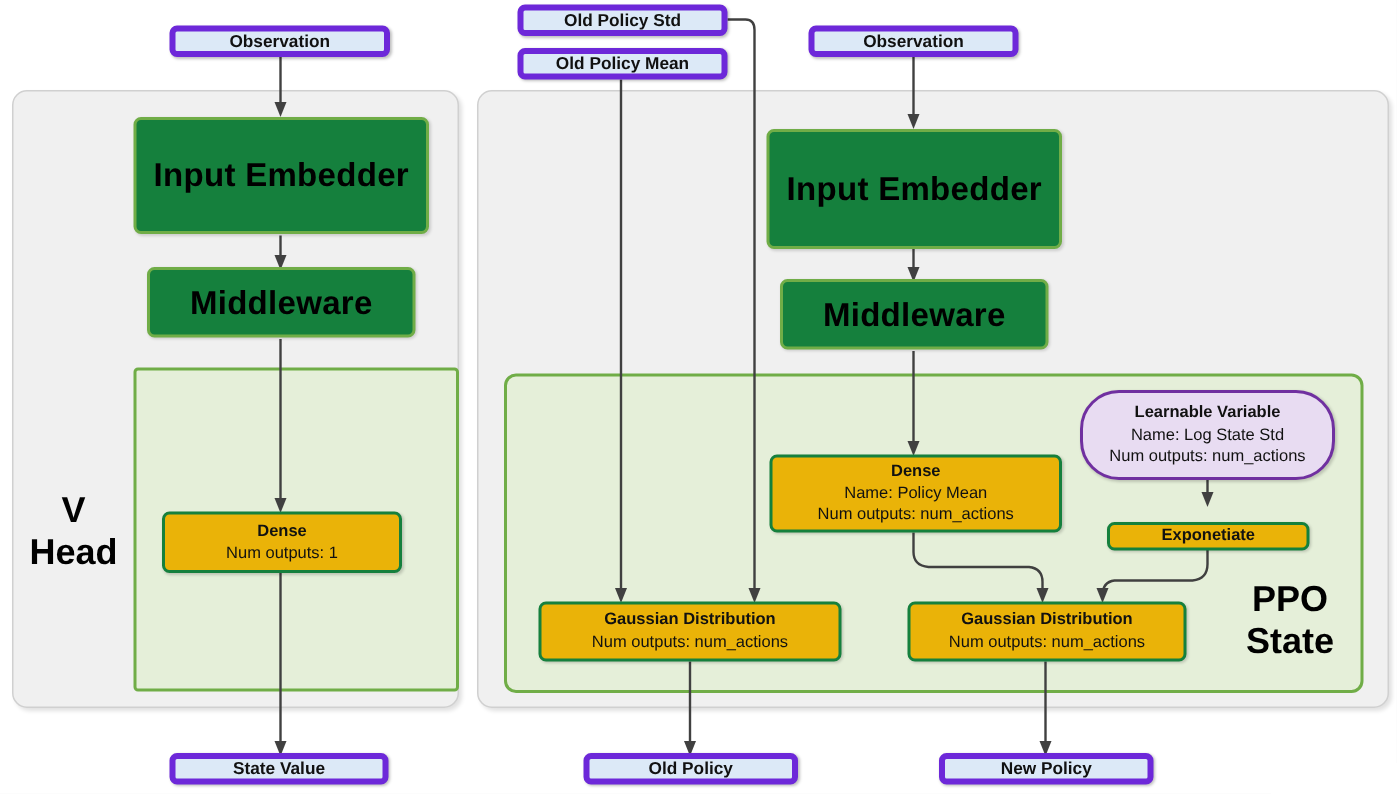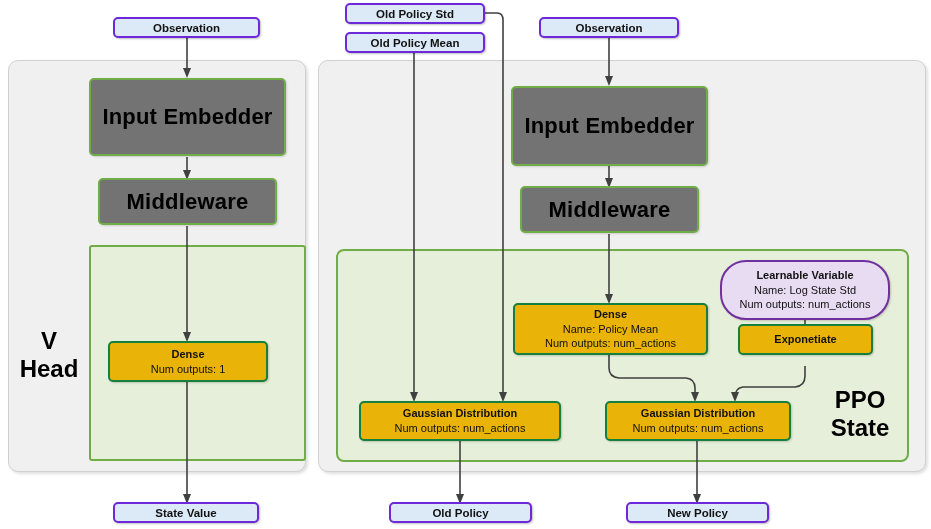--- a/index.html
+++ b/index.html
@@ -10,24 +10,24 @@
   
   .gray-panel{position:absolute;background:#f0f0f0;border:1px solid #d0d0d0;
      border-radius:10px;box-shadow:2px 2px 3px rgba(0,0,0,.12);}
   .green-panel{position:absolute;background:#e5efd9;border:2px solid #70ad47;
      border-radius:8px;}
 
   
   .node{position:absolute;box-sizing:border-box;display:flex;flex-direction:column;
         align-items:center;justify-content:center;text-align:center;
         border-radius:4px;}
-  .blue{background:#dce9f7;border:2px solid #6d28d9;border-radius:5px;
+  .blue{background:#dce9f7;border:4px solid #6d28d9;border-radius:5px;
         box-shadow:1px 1px 2px rgba(0,0,0,.25);
         font-size:11.5px;font-weight:bold;color:#111;}
-  .greenbox{background:#737373;border:2px solid #70ad47;border-radius:5px;
+  .greenbox{background:#15803d;border:2px solid #70ad47;border-radius:5px;
         box-shadow:1px 1px 2px rgba(0,0,0,.15);
         font-size:22px;font-weight:bold;color:#000;letter-spacing:.2px;}
   .orange{background:#eab308;border:2px solid #15803d;border-radius:5px;
         box-shadow:1px 1px 2px rgba(0,0,0,.18);
         font-size:11px;color:#111;line-height:1.32;}
   .purple{background:#e8dcf2;border:2px solid #7030a0;border-radius:5px;
         box-shadow:1px 1px 2px rgba(0,0,0,.18);
         font-size:11px;color:#111;line-height:1.34;}
   .orange .ttl,.purple .ttl{font-weight:bold;}
 
@@ -129,21 +129,21 @@
     <span>Name: Policy Mean</span>
     <span>Num outputs: num_actions</span>
   </div>
 
   <div class="node purple" style="left:720px;top:260px;width:170px;height:60px;border-radius:26px;">
     <span class="ttl">Learnable Variable</span>
     <span>Name: Log State Std</span>
     <span>Num outputs: num_actions</span>
   </div>
 
-  <div class="node orange" style="left:738px;top:324px;width:135px;height:31px;">
+  <div class="node orange" style="left:738px;top:348px;width:135px;height:19px;justify-content:flex-end;">
     <span class="ttl">Exponetiate</span>
   </div>
 
   <div class="node orange" style="left:359px;top:401px;width:202px;height:40px;">
     <span class="ttl">Gaussian Distribution</span>
     <span>Num outputs: num_actions</span>
   </div>
 
   <div class="node orange" style="left:605px;top:401px;width:186px;height:40px;">
     <span class="ttl">Gaussian Distribution</span>

